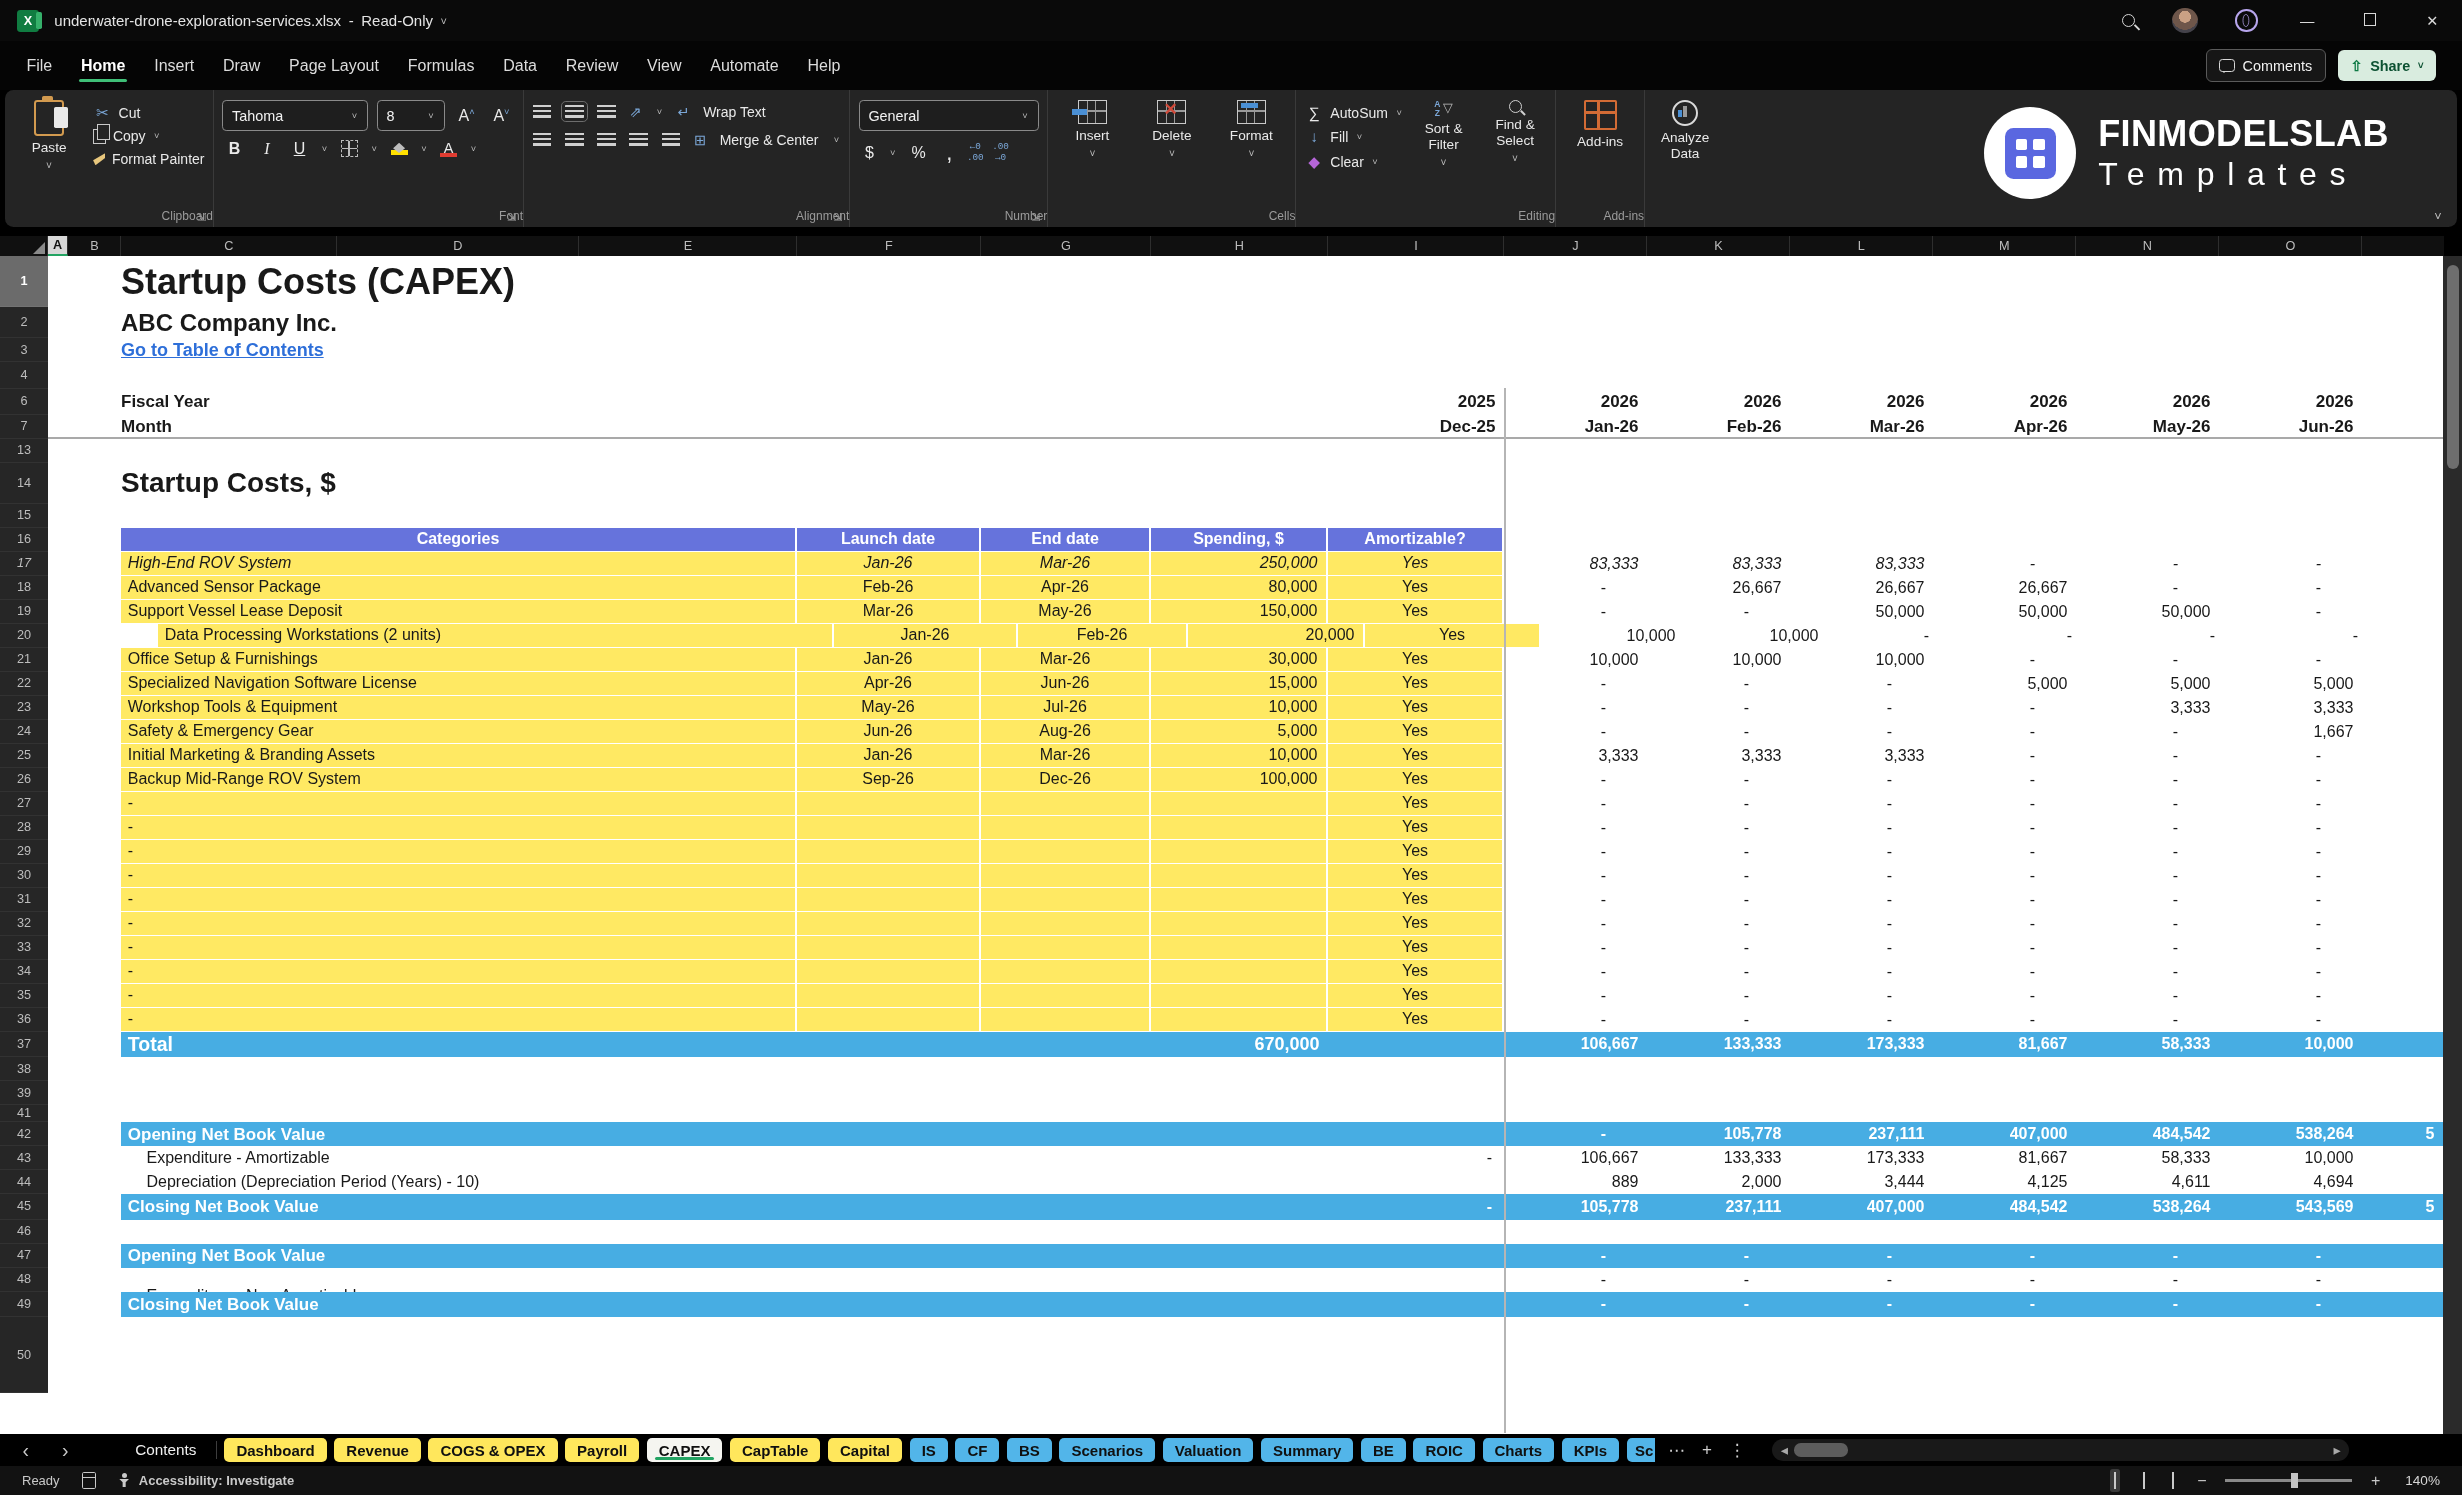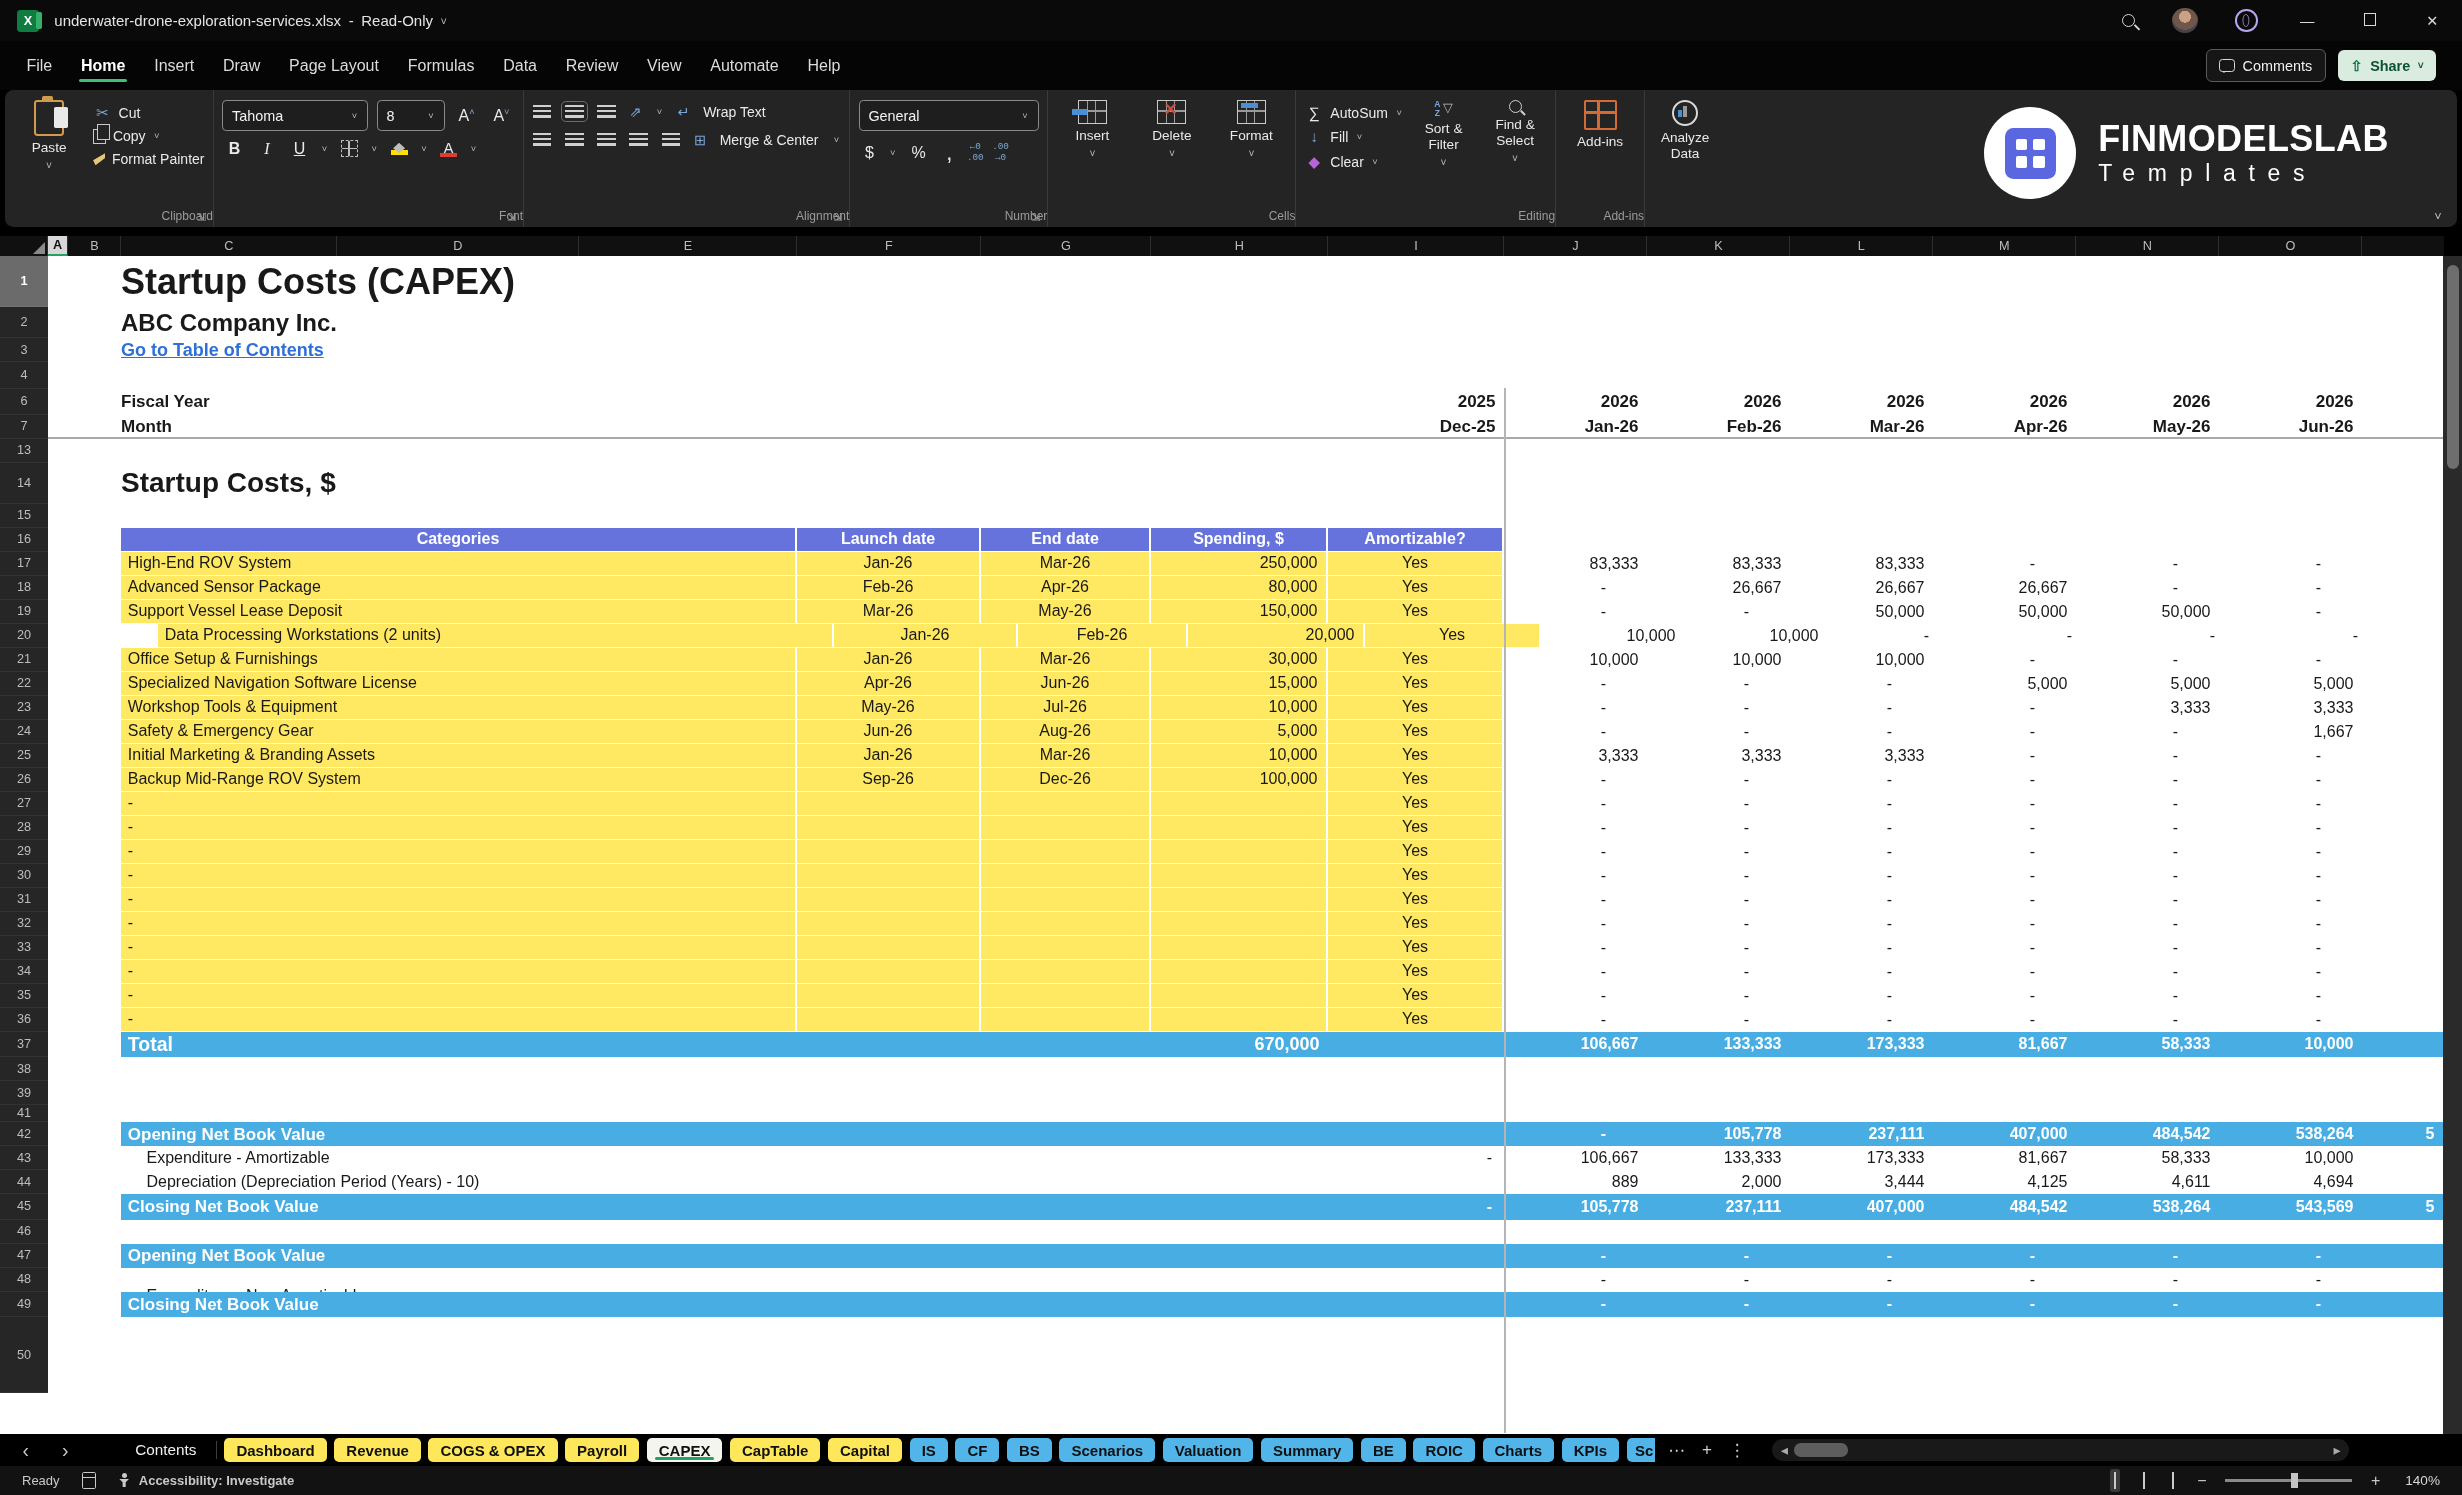--- a/index.html
+++ b/index.html
@@ -94,21 +94,21 @@
   .funnel{color:#bdbdbd;font-size:12.7px;}
   .findic{width:11px;height:11px;border:1.7px solid #d0d0d0;border-radius:50%;position:relative;display:inline-block;}
   .findic::after{content:"";position:absolute;width:1.7px;height:6px;background:#d0d0d0;right:-3.4px;bottom:-4.2px;transform:rotate(-45deg);}
   .twoline{width:63px;text-align:center;}
   .logoarea{position:absolute;right:68px;top:17px;display:flex;align-items:center;gap:22px;}
   .logocircle{width:92px;height:92px;background:#fff;border-radius:50%;display:flex;align-items:center;justify-content:center;}
   .logogrid{width:51px;height:51px;background:#5a67e0;border-radius:8.5px;display:grid;
             grid-template-columns:1fr 1fr;gap:6px;padding:11px;box-sizing:border-box;}
   .logogrid i{background:#fff;border-radius:1.7px;}
   .brand{font-size:36px;font-weight:bold;color:#fff;letter-spacing:0.4px;line-height:1;}
-  .brandsub{font-size:23px;color:#fff;letter-spacing:12.7px;margin-top:5.1px;line-height:1;}
+  .brandsub{font-size:32px;color:#fff;letter-spacing:12.7px;margin-top:5.1px;line-height:1;}
   .ribchev{position:absolute;right:15.3px;bottom:3.4px;color:#bdbdbd;font-size:12.7px;}
   
   .colhead{position:absolute;top:236px;left:0;width:2444px;height:20.4px;background:#101010;display:flex;}
   .ch{border-right:0.8px solid #2e2e2e;display:flex;align-items:center;justify-content:center;
       font-size:12.7px;color:#bdbdbd;box-sizing:border-box;flex:none;}
   .ch.corner{position:relative;}
   .ch.corner::after{content:"";position:absolute;right:2.5px;bottom:2.5px;
       border-left:12px solid transparent;border-bottom:12px solid #8a8a8a;}
   .ch.sel{background:#d8d8d8;color:#111;font-weight:bold;border-bottom:2.5px solid #23a463;}
   .ch.fill{flex:1;border-right:none;}
@@ -528,21 +528,21 @@
     <div class="grow" style="height: 24px;">
       <div class="gut">16</div>
       <div class="gcontent">
         <div class="cell th" style="left: 73px; width: 676px;">Categories</div>
         <div class="cell th" style="left: 749px; width: 184px;">Launch date</div>
         <div class="cell th" style="left: 933px; width: 170px;">End date</div>
         <div class="cell th" style="left: 1103px; width: 177px;">Spending, $</div>
         <div class="cell th" style="left: 1280px; width: 176px;">Amortizable?</div>
       </div>
     </div>
-    <div class="grow" style="height: 24px;">
+    <div class="grow" style="height: 24px; font-style: italic;">
       <div class="gut">17</div>
       <div class="gcontent">
         <div class="cell y cat" style="left: 73px; width: 676px;">High-End ROV System</div>
         <div class="cell y ctr" style="left: 749px; width: 184px;">Jan-26</div>
         <div class="cell y ctr" style="left: 933px; width: 170px;">Mar-26</div>
         <div class="cell y num" style="left: 1103px; width: 177px;">250,000</div>
         <div class="cell y ctr" style="left: 1280px; width: 176px;">Yes</div>
         <div class="cell num" style="left: 1456px; width: 143px;">83,333</div>
         <div class="cell num" style="left: 1599px; width: 143px;">83,333</div>
         <div class="cell num" style="left: 1742px; width: 143px;">83,333</div>

